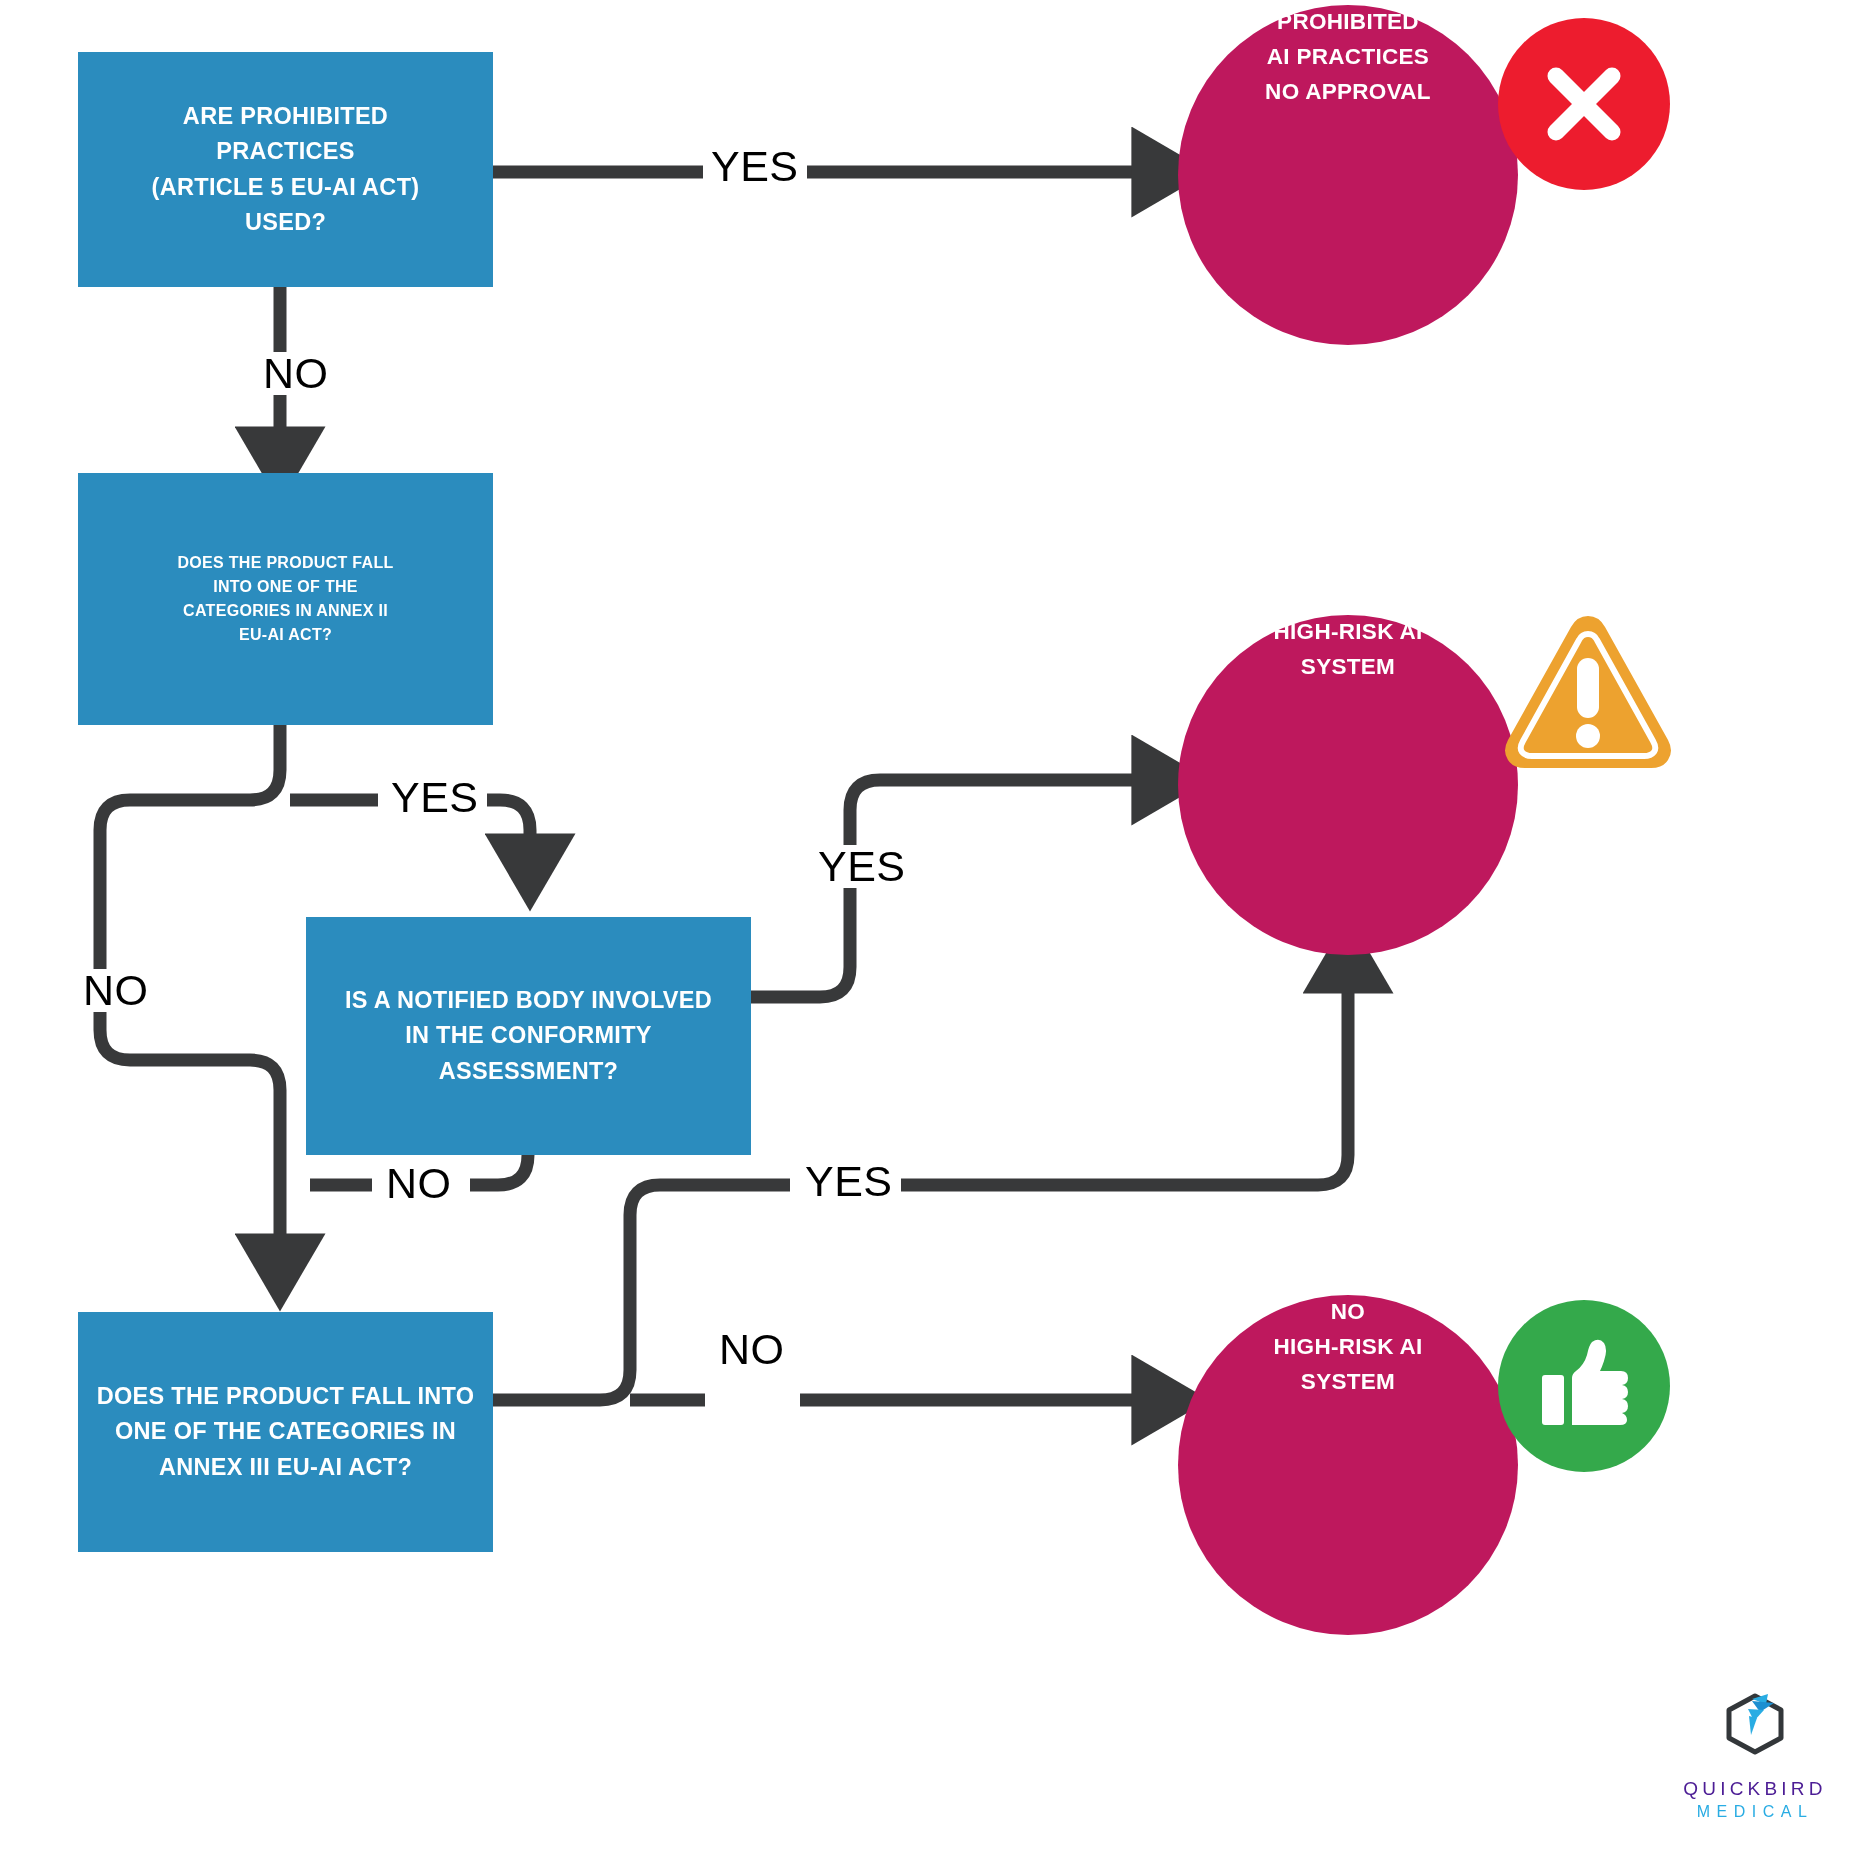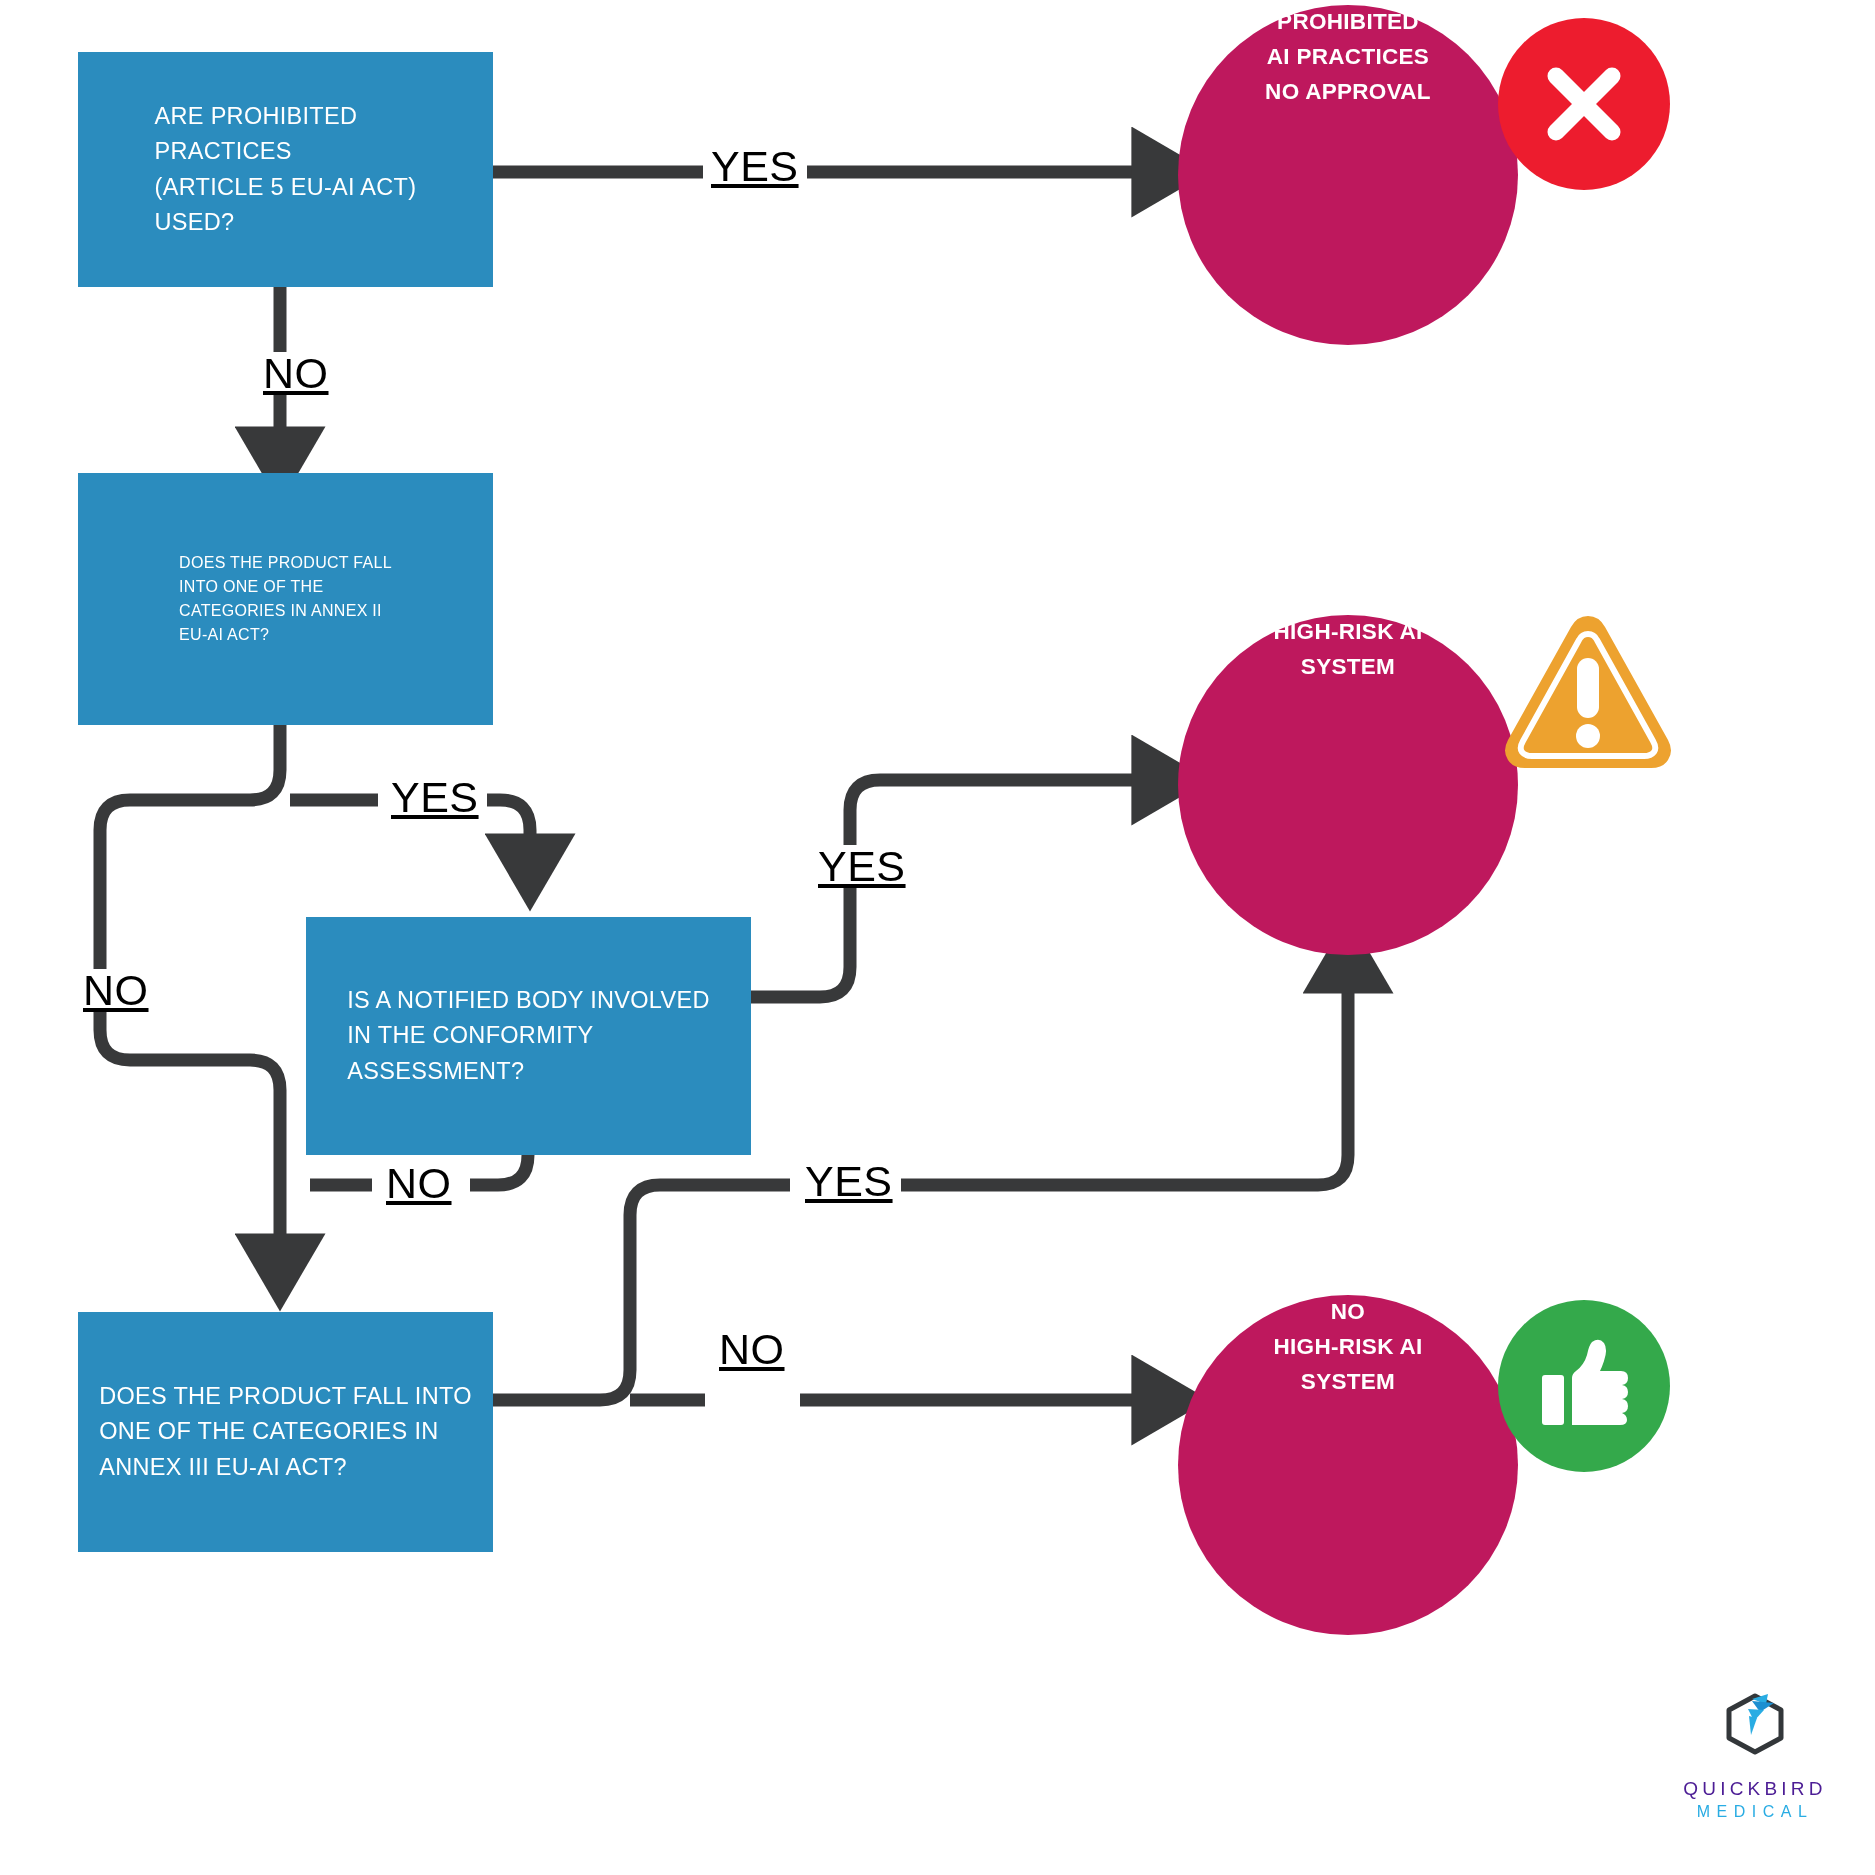--- a/index.html
+++ b/index.html
@@ -26,21 +26,22 @@
     position: absolute;
     background: #2b8cbe;
     display: flex;
     align-items: center;
     justify-content: center;
     box-sizing: border-box;
     padding: 6px 14px;
   }
   .dbox .dbox-text {
     color: #ffffff;
-    font-weight: normal;
+    font-weight: bold;
+    text-align: center;
     line-height: 1.50;
     letter-spacing: 0.3px;
     white-space: pre-line;
   }
   #box-prohibited   { left: 78px;  top: 52px;   width: 415px; height: 235px; }
   #box-prohibited .dbox-text { font-size: 23.5px; }
 
   #box-annex2       { left: 78px;  top: 473px;  width: 415px; height: 252px; }
   #box-annex2 .dbox-text { font-size: 16px; }
 
@@ -95,21 +96,20 @@
   
   .elabel {
     position: absolute;
     color: #000000;
     font-size: 43px;
     font-weight: normal;
     letter-spacing: 0.5px;
     background: #ffffff;
     padding: 0 8px;
     line-height: 1;
-    text-decoration: underline;
   }
   #lbl-yes-1 { left: 703px;  top: 145px;  }
   #lbl-no-1  { left: 255px;  top: 352px;  }
   #lbl-yes-2 { left: 383px;  top: 776px;  }
   #lbl-no-2  { left: 75px;   top: 969px;  }
   #lbl-yes-3 { left: 810px;  top: 845px;  }
   #lbl-no-3  { left: 378px;  top: 1162px; }
   #lbl-yes-4 { left: 797px;  top: 1160px; }
   #lbl-no-4  { left: 711px;  top: 1328px; }
 

